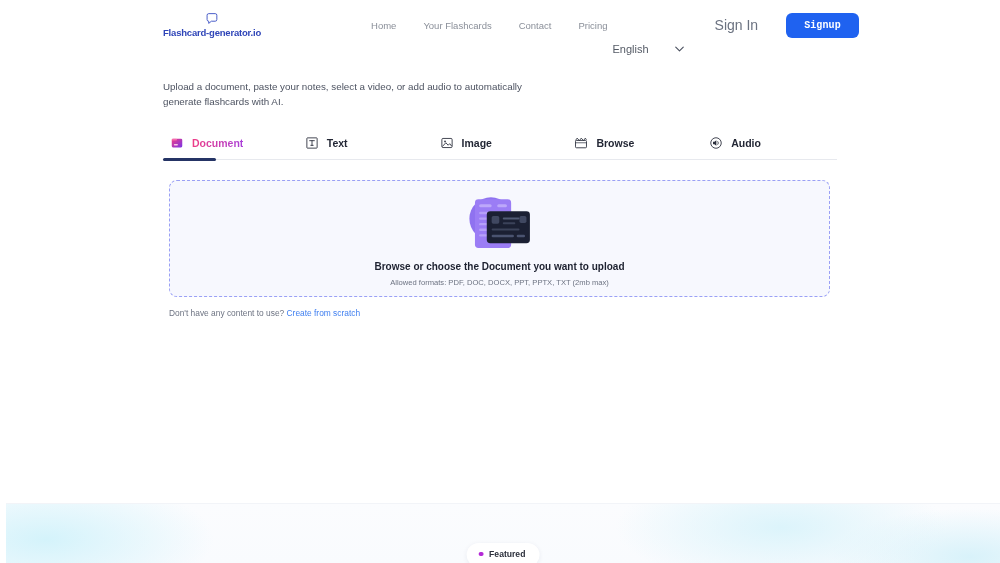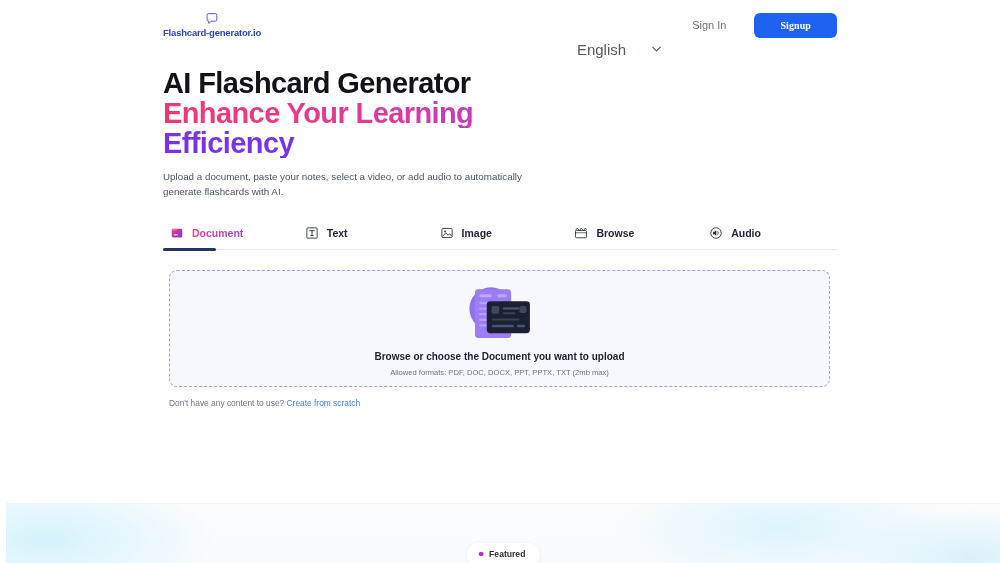--- a/index.html
+++ b/index.html
@@ -24,32 +24,32 @@
   .nav { display:flex; align-items:center; gap:27px; margin-left:110px; }
   .nav-link {
     font-size:9.5px; color:#8a8f99; text-decoration:none; white-space:nowrap;
     cursor:pointer;
   }
   .header-right {
     margin-left:auto; display:flex; align-items:center; gap:0;
   }
   .lang-select {
     display:flex; align-items:center; gap:26px; cursor:pointer;
-    padding:3px 5px; font-size:15px; color:#555b66;margin-top:48px;
+    padding:3px 5px; font-size:11px; color:#555b66;margin-top:48px;
   }
   .chev { width:9px; height:6px; flex:none; }
   .signin {
-    font-size:11px; color:#6b7280; text-decoration:none; cursor:pointer;
+    font-size:14px; color:#6b7280; text-decoration:none; cursor:pointer;
     margin-left:26px; white-space:nowrap;
   }
   .signup {
     margin-left:28px; background:#1f62f0; color:#fff; border:none;
     border-radius:6px; font-size:10px; font-weight:bold;
-    padding:0 26px; height:25px; cursor:pointer;
-    font-family:Liberation Serif, serif; letter-spacing:0.1px;
+    padding:0 18px; height:25px; cursor:pointer;
+    font-family:Liberation Mono, monospace; letter-spacing:0.1px;
   }
 
   
   .hero { padding:18px 163px 0 163px; }
   .hero h1 {
     font-size:29px; line-height:30px; font-weight:bold;
     letter-spacing:-0.6px; color:#111319;
   }
   .hero h1 .grad {
     background:linear-gradient(90deg,#f4386f 0%,#e23a93 28%,#a93fd9 62%,#6b35e8 100%);
@@ -130,39 +130,40 @@
 
   <div class="header">
 
     <div class="brand">
       <svg class="brand-icon" viewBox="0 0 24 24">
         <path d="M5 3h12a3 3 0 0 1 3 3v8a3 3 0 0 1-3 3H10l-5 4v-4H5a3 3 0 0 1-3-3V6a3 3 0 0 1 3-3z" fill="none" stroke="#3b51c4" stroke-width="1.7" stroke-linejoin="round"></path>
       </svg>
       <span class="brand-text">Flashcard-generator.io</span>
     </div>
 
+    <nav class="nav">
+      <a class="nav-link">Home</a>
+      <a class="nav-link">Your Flashcards</a>
+      <a class="nav-link">Contact</a>
+      <a class="nav-link">Pricing</a>
+    </nav>
 
     <div class="header-right">
       <div class="lang-select">
         <span>English</span>
         <svg class="chev" viewBox="0 0 12 8">
           <path d="M1 1.6 6 6.4l5-4.8" fill="none" stroke="#4b5160" stroke-width="1.5" stroke-linecap="round" stroke-linejoin="round"></path>
         </svg>
       </div>
       <a class="signin">Sign In</a>
       <button class="signup">Signup</button>
     </div>
   </div>
 
   <div class="hero">
-    <h1>
-      <span>AI Flashcard Generator</span>
-      <span class="grad">Enhance Your Learning</span>
-      <span class="grad2">Efficiency</span>
-    </h1>
     <p class="sub">Upload a document, paste your notes, select a video, or add audio to automatically generate flashcards with AI.</p>
   </div>
 
   <div class="tabs">
 
     <div class="tab active">
       <svg class="tab-icon" viewBox="0 0 24 24">
         <defs>
             <linearGradient id="gDoc" x1="0" y1="0" x2="1" y2="1">
           <stop offset="0" stop-color="#ef3d86"></stop>

